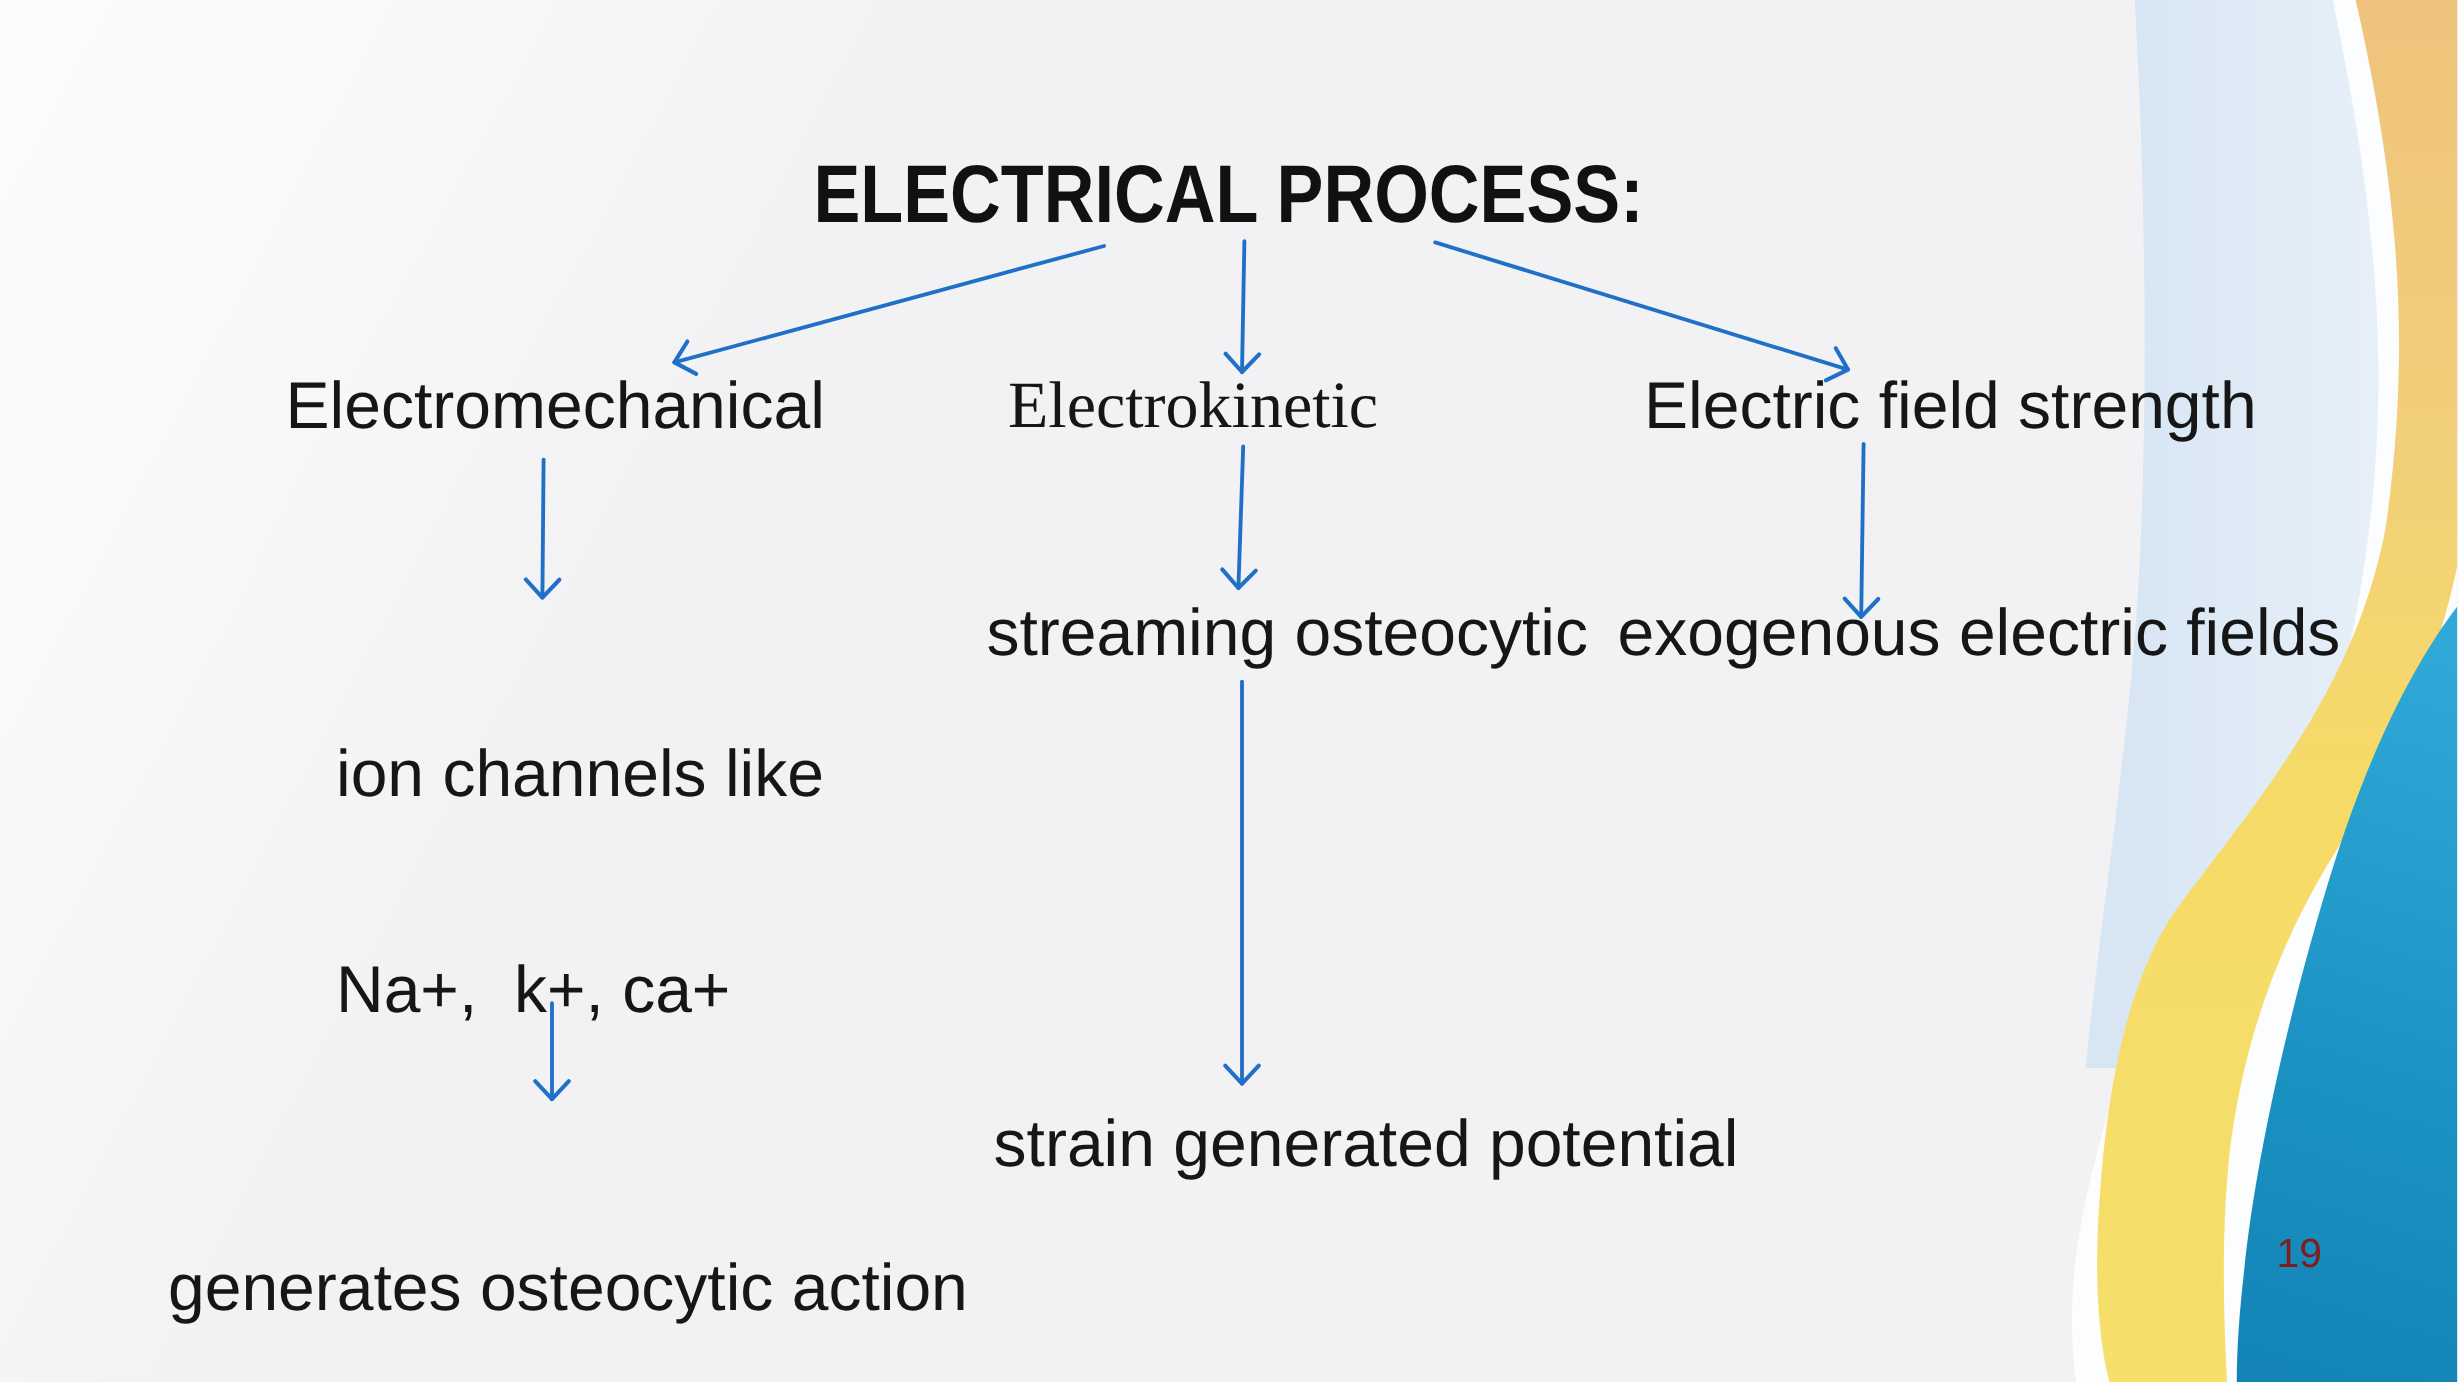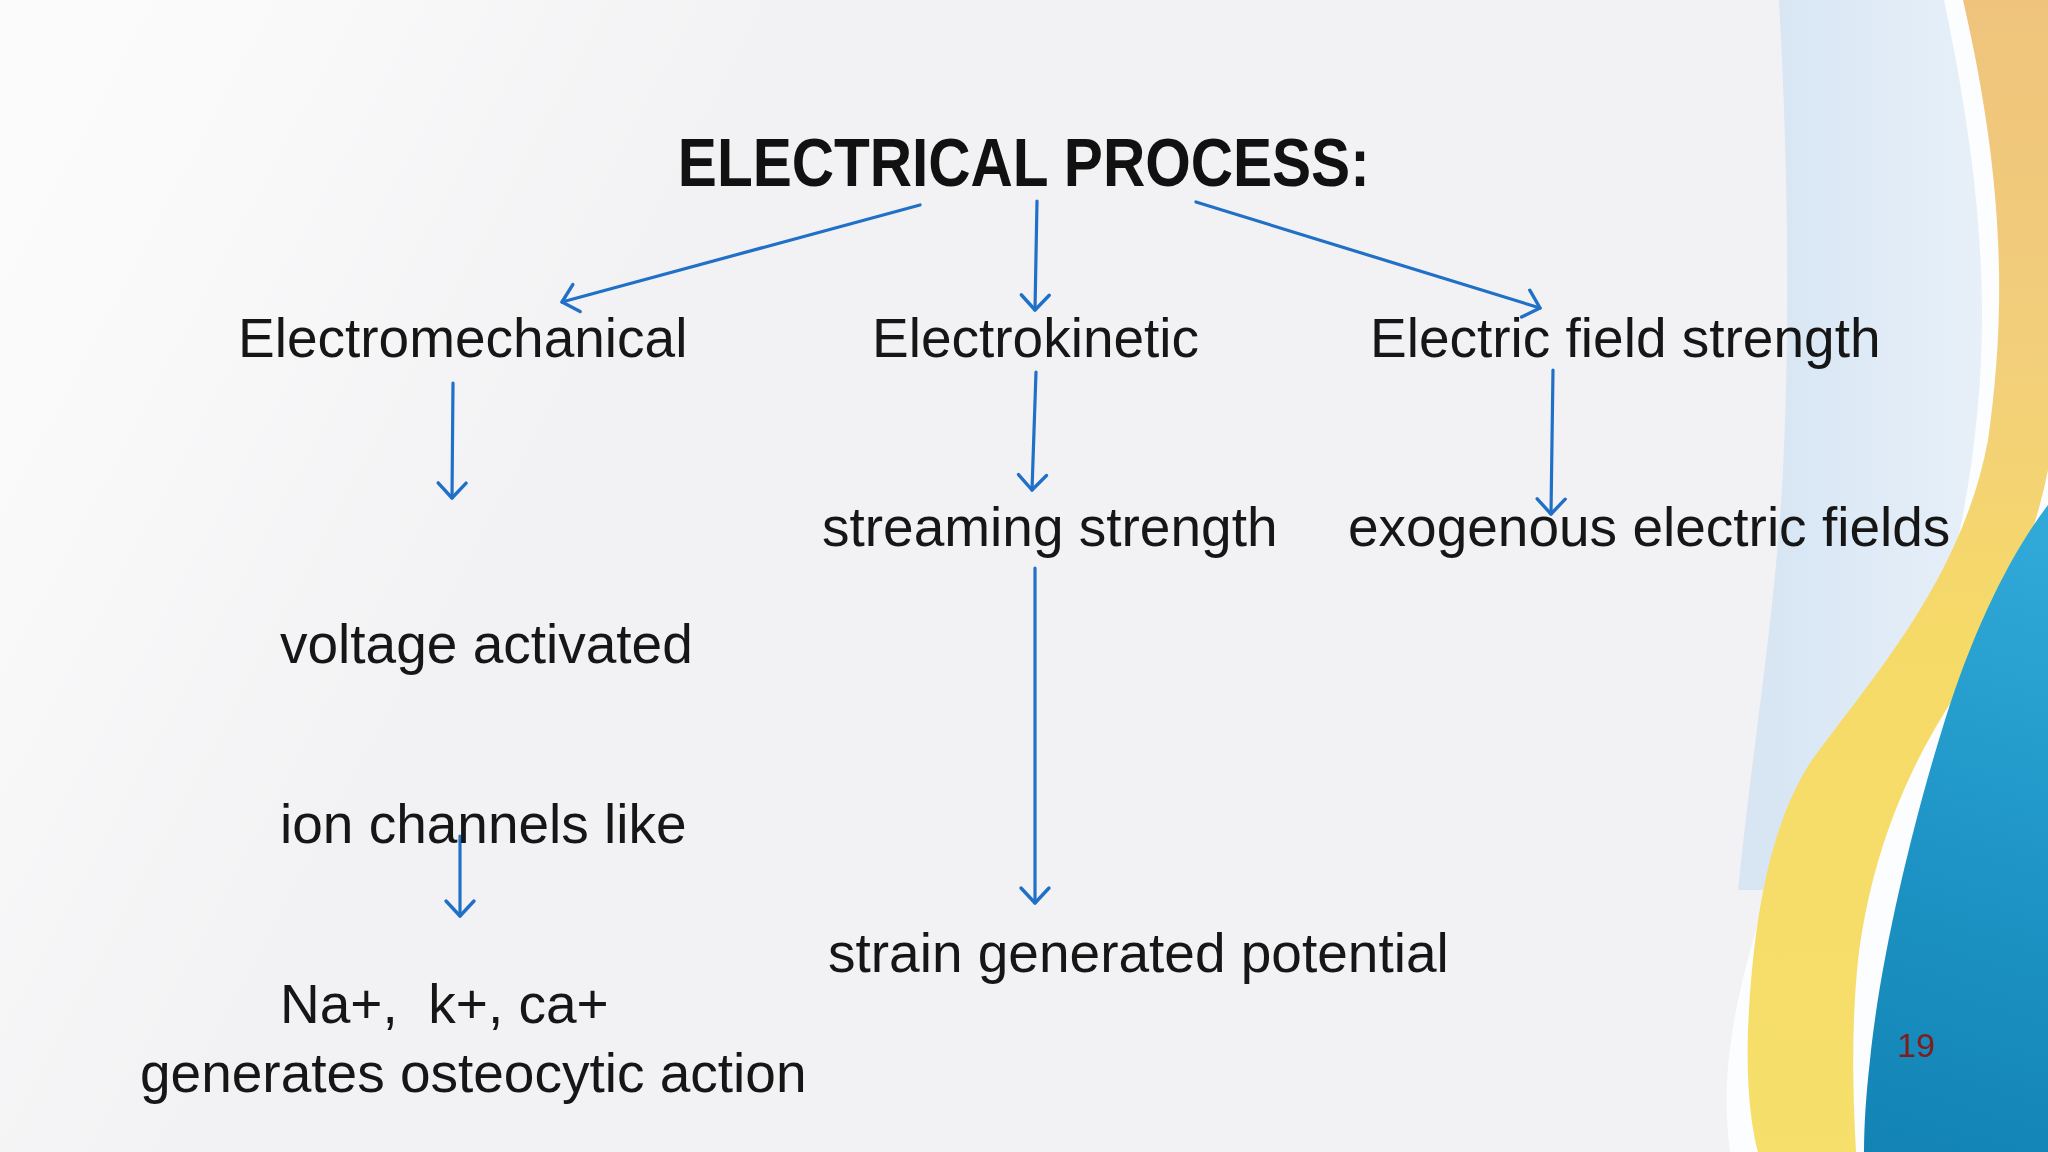--- a/index.html
+++ b/index.html
@@ -132,32 +132,31 @@
       <line x1="460" y1="836" x2="460" y2="916" marker-end="url(#ah)"></line>
       <line x1="1035" y1="568" x2="1035" y2="903" marker-end="url(#ah)"></line>
     </g>
   </svg>
 
   <div class="title-wrap">
     <span class="title-inner">ELECTRICAL PROCESS:</span>
   </div>
 
   <div class="txt" style="left:238px; top:308px;">Electromechanical</div>
-  <div class="txt" style="left:872px; top:308px;">Electrokinetic</div>
+  <div class="txt" style="left:840px; top:308px;font-family:Liberation Serif, serif;">Electrokinetic</div>
   <div class="txt" style="left:1370px; top:308px;">Electric field strength</div>
 
   <div class="txt" style="left:280px; top:494px;">
-    <div>voltage activated</div>
     <div>ion channels like</div>
     <div>Na+,  k+, ca+</div>
     
     
   </div>
 
-  <div class="txt" style="left:822px; top:497px;">streaming strength</div>
+  <div class="txt" style="left:822px; top:497px;">streaming osteocytic</div>
 
   <div class="txt" style="left:1348px; top:497px;">exogenous electric fields</div>
 
   <div class="txt" style="left:140px; top:923px;">
     <div>generates osteocytic action</div>
     
   </div>
 
   <div class="txt" style="left:828px; top:923px;text-align:center;">strain generated potential</div>
 

